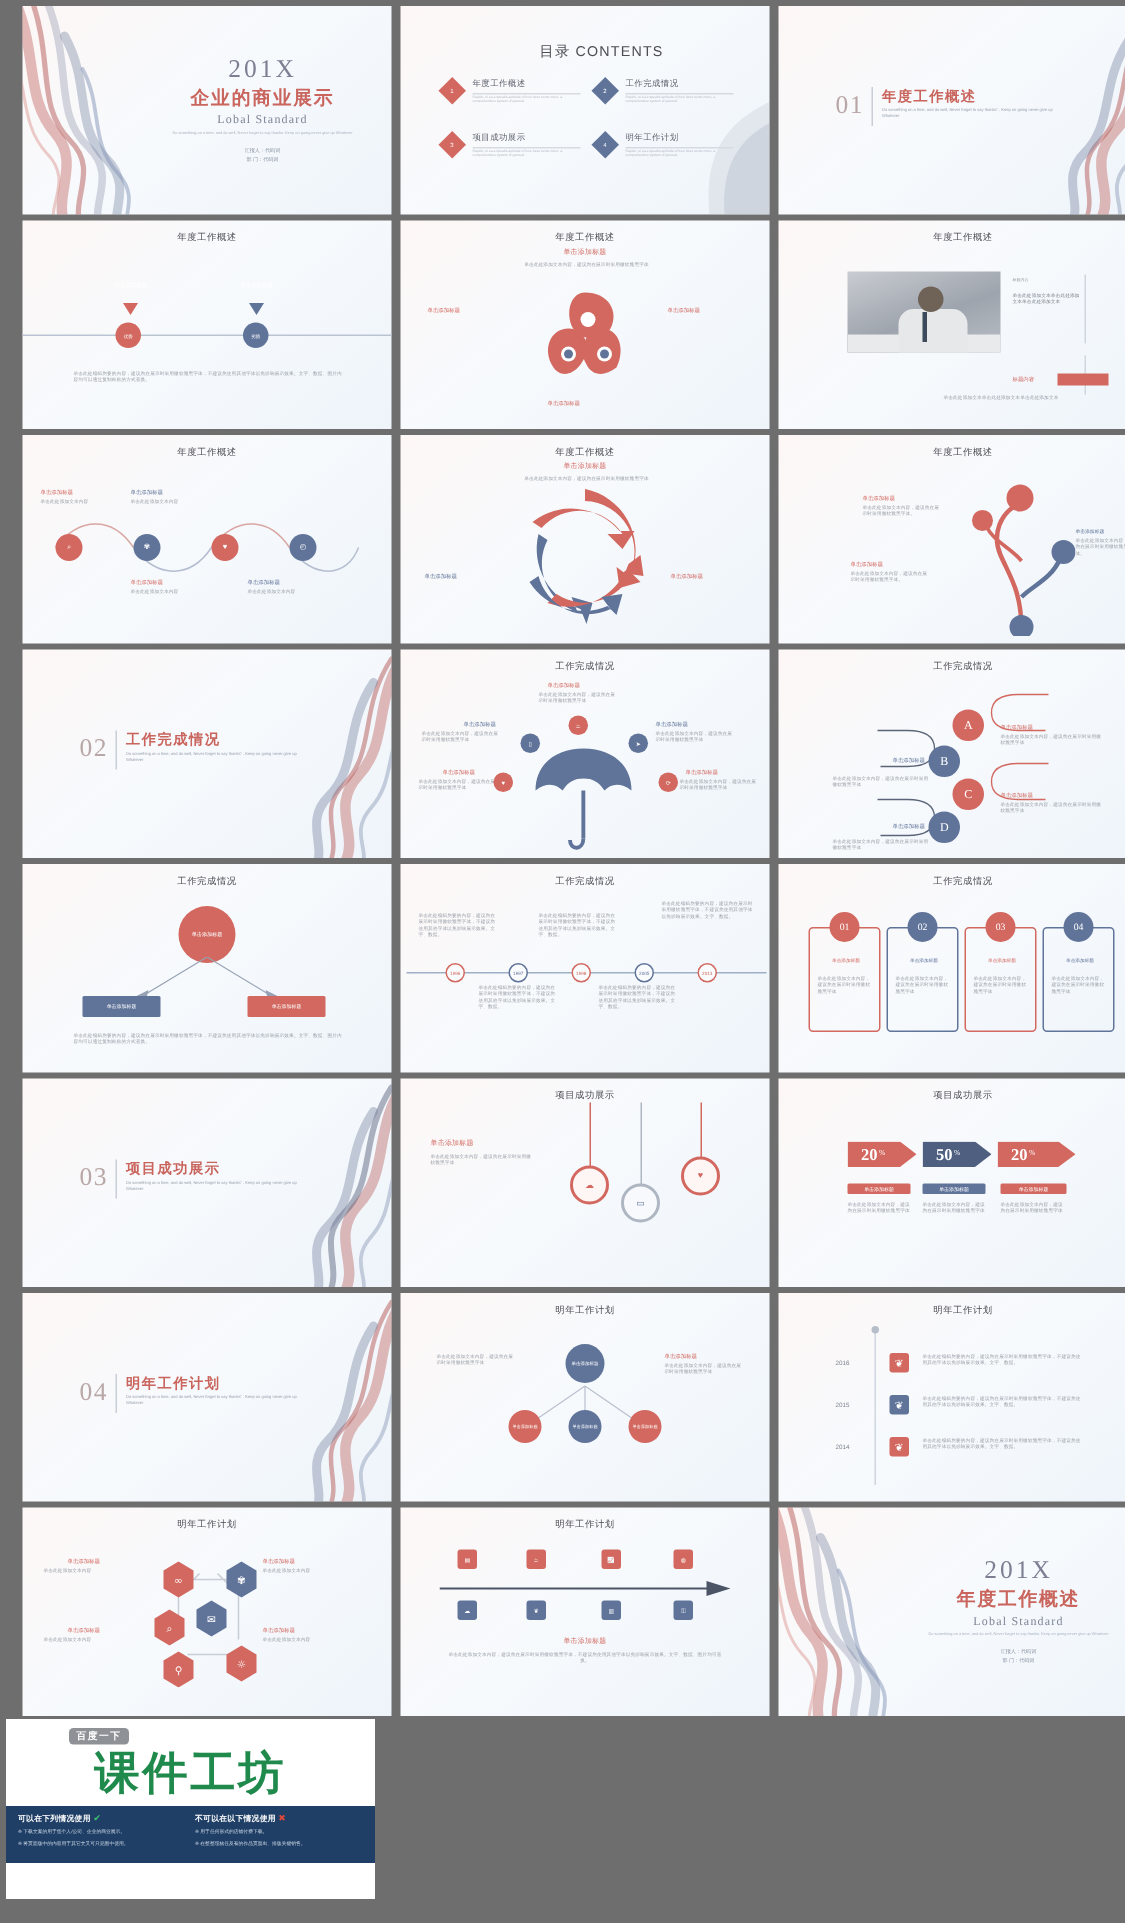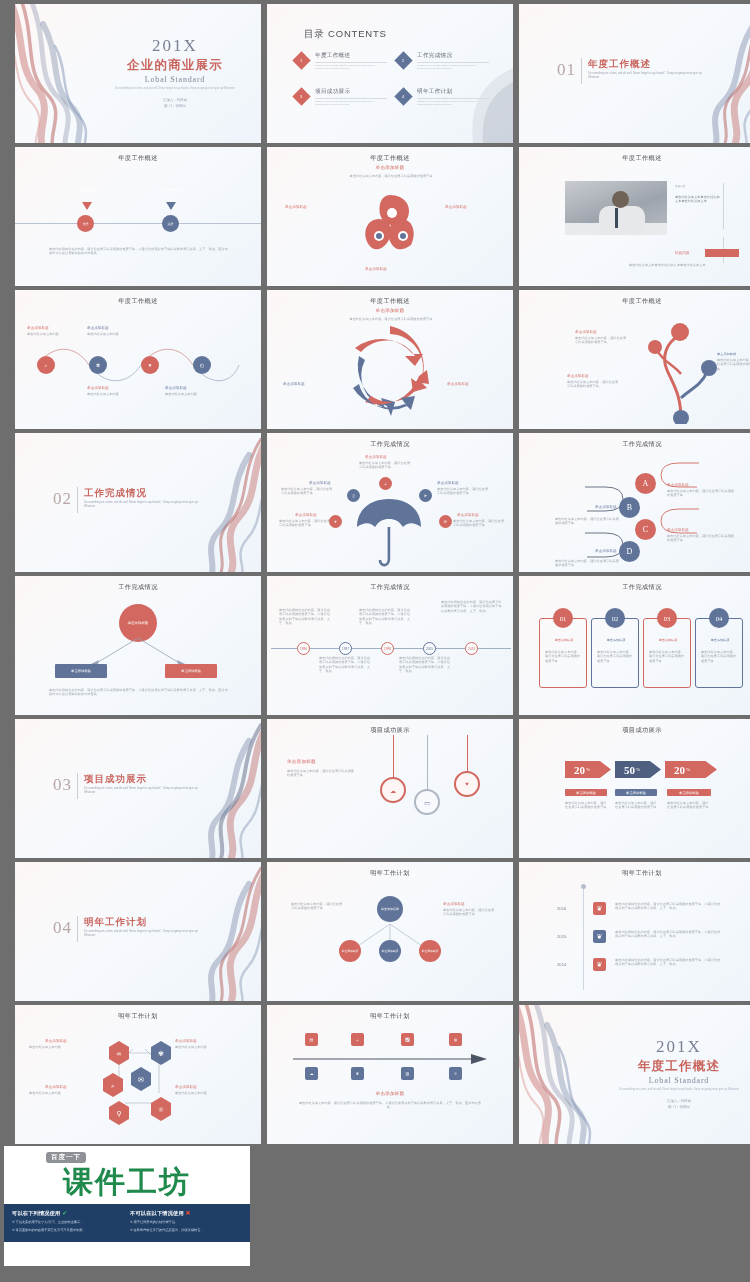--- a/index.html
+++ b/index.html
@@ -40,21 +40,21 @@
   .cov-en   { font-size:8px; color:#7e8596; letter-spacing:.8px; font-family:"Liberation Serif",serif; margin-top:1px;}
   .cov-p    { font-size:2.6px; color:#aab3c0; line-height:1.5; margin-top:3px; }
   .cov-meta { font-size:3.4px; color:#8a93a2; line-height:1.7; margin-top:7px; }
   
   .sec-num { position:absolute; left:38px; top:56px; font-size:17px; color:#b8a7a6;
              font-family:"Liberation Serif",serif; letter-spacing:1px;}
   .sec-bar { position:absolute; left:62px; top:54px; width:1px; height:26px; background:#c8cdd6; }
   .sec-cn  { position:absolute; left:69px; top:54px; font-size:9.5px; color:#c9655d; font-weight:bold; letter-spacing:1px;}
   .sec-en  { position:absolute; left:69px; top:68px; width:120px; font-size:2.7px; color:#9aa3b0; line-height:1.6;}
   
-  .toc-h { position:absolute; left:0; right:15px; top:24px; text-align:left;
+  .toc-h { position:absolute; left:0; right:15px; top:24px; text-align:center;
            font-size:9.5px; color:#4d4d55; letter-spacing:.8px;margin-left:37px; }
   .toc-item { position:absolute; width:92px; height:24px; }
   .toc-dia { position:absolute; left:0; top:2px; width:13px; height:13px;
              transform:rotate(45deg); display:flex; align-items:center; justify-content:center; }
   .toc-dia span { transform:rotate(-45deg); font-size:4px; color:#fff; }
   .toc-dia.red { background:#d2685f; }
   .toc-dia.blue{ background:#60749a; }
   .toc-tx { position:absolute; left:20px; top:0; width:72px; }
   .toc-tx .t { font-size:5.6px; color:#5a5f6b; letter-spacing:.3px; }
   .toc-tx .ln{ height:.5px; background:#d7dbe1; margin:2px 0 1.5px; }

